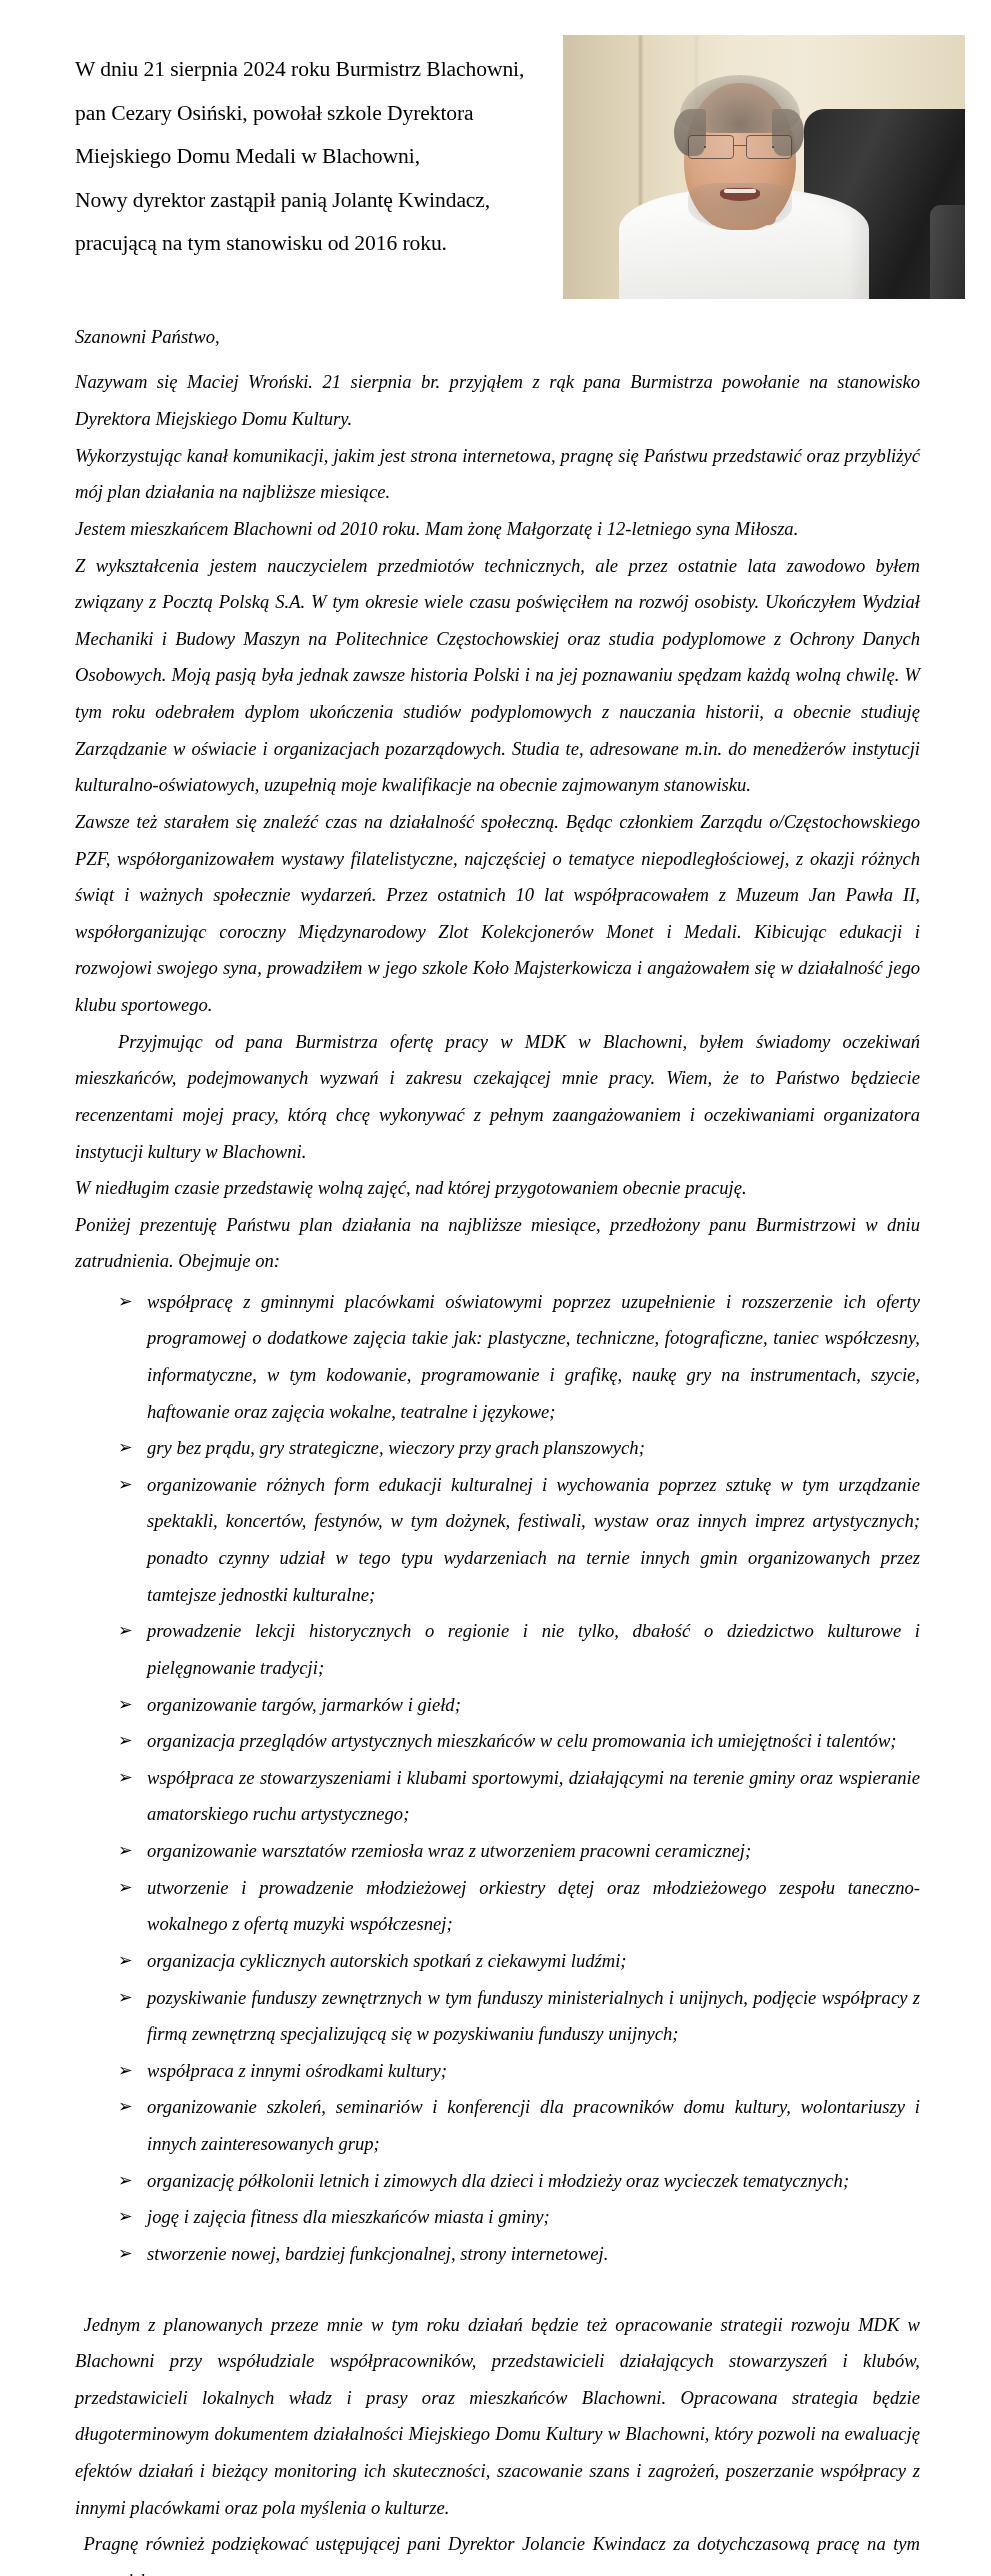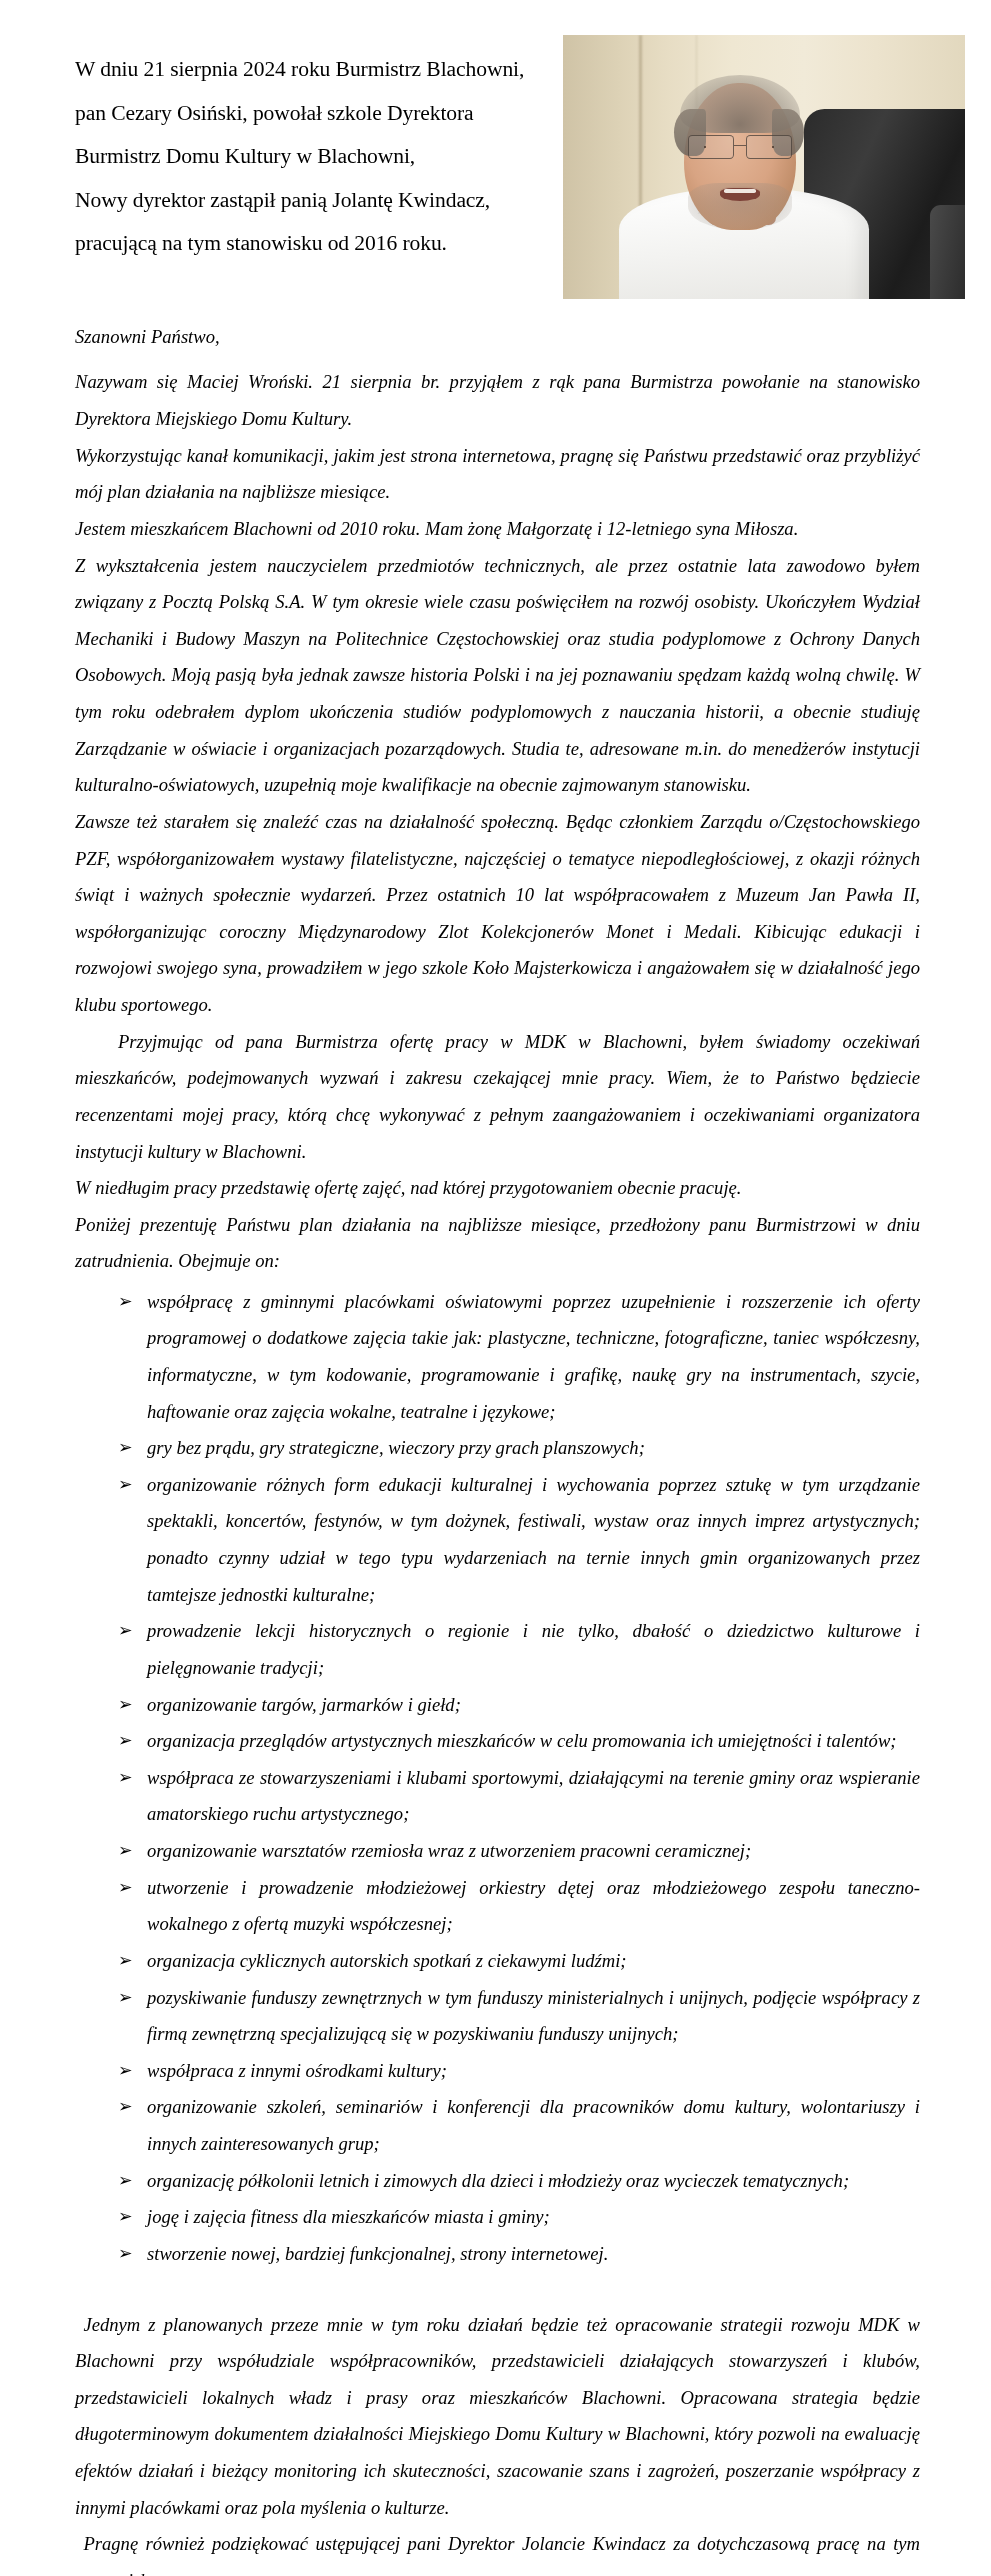--- a/index.html
+++ b/index.html
@@ -195,21 +195,21 @@
 </head>
 <body>
 
 <div class="page">
 
   <div class="header-block">
 
     <div class="intro">
       <div class="intro-line">W dniu 21 sierpnia 2024 roku Burmistrz Blachowni,</div>
       <div class="intro-line">pan Cezary Osiński, powołał szkole Dyrektora</div>
-      <div class="intro-line">Burmistrz Domu Kultury w Blachowni,</div>
+      <div class="intro-line">Miejskiego Domu Medali w Blachowni,</div>
       <div class="intro-line">Nowy dyrektor zastąpił panią Jolantę Kwindacz,</div>
       <div class="intro-line">pracującą na tym stanowisku od 2016 roku.</div>
     </div>
 
     <div class="portrait-wrap">
       <div class="portrait">
         <div class="wall-seam"></div>
         <div class="wall-seam2"></div>
         <div class="chair">
           <div class="chair-fold"></div>
@@ -241,21 +241,21 @@
 
     <p class="para tight">Szanowni Państwo,</p>
     <div class="spacer-sm"></div>
 
     <p class="para">Nazywam się Maciej Wroński. 21 sierpnia br. przyjąłem z rąk pana Burmistrza powołanie na stanowisko Dyrektora Miejskiego Domu Kultury.</p>
     <p class="para">Wykorzystując kanał komunikacji, jakim jest strona internetowa, pragnę się Państwu przedstawić oraz  przybliżyć mój plan działania na najbliższe miesiące.</p>
     <p class="para tight">Jestem mieszkańcem Blachowni od 2010 roku. Mam żonę Małgorzatę i 12-letniego syna Miłosza.</p>
     <p class="para">Z wykształcenia jestem nauczycielem przedmiotów technicznych, ale przez ostatnie lata zawodowo byłem związany z Pocztą Polską S.A. W tym okresie wiele czasu poświęciłem na rozwój osobisty. Ukończyłem Wydział Mechaniki i Budowy Maszyn na Politechnice Częstochowskiej oraz studia podyplomowe z Ochrony Danych Osobowych. Moją pasją była jednak zawsze historia Polski i na jej poznawaniu spędzam każdą wolną chwilę. W tym roku odebrałem dyplom ukończenia studiów podyplomowych z nauczania historii, a obecnie studiuję Zarządzanie w oświacie i organizacjach pozarządowych. Studia te, adresowane m.in. do menedżerów instytucji kulturalno-oświatowych, uzupełnią moje kwalifikacje na obecnie zajmowanym stanowisku.</p>
     <p class="para">Zawsze też starałem się znaleźć czas na działalność społeczną. Będąc członkiem Zarządu o/Częstochowskiego PZF, współorganizowałem wystawy filatelistyczne, najczęściej o tematyce niepodległościowej, z okazji różnych świąt i ważnych społecznie wydarzeń. Przez ostatnich 10 lat współpracowałem z Muzeum Jan Pawła II, współorganizując coroczny Międzynarodowy Zlot Kolekcjonerów Monet i Medali. Kibicując edukacji i rozwojowi swojego syna, prowadziłem w jego szkole Koło Majsterkowicza i angażowałem się w działalność jego klubu sportowego.</p>
     <p class="para indent">Przyjmując od pana Burmistrza ofertę pracy w MDK w Blachowni, byłem świadomy oczekiwań mieszkańców, podejmowanych wyzwań i zakresu czekającej mnie pracy. Wiem, że to Państwo będziecie recenzentami mojej pracy, którą chcę wykonywać z pełnym zaangażowaniem i oczekiwaniami organizatora instytucji kultury w Blachowni.</p>
-    <p class="para tight">W niedługim pracy przedstawię ofertę zajęć, nad której przygotowaniem obecnie pracuję.</p>
+    <p class="para tight">W niedługim czasie przedstawię wolną zajęć, nad której przygotowaniem obecnie pracuję.</p>
     <p class="para">Poniżej prezentuję Państwu plan działania na najbliższe miesiące, przedłożony panu Burmistrzowi w dniu zatrudnienia. Obejmuje on:</p>
 
     <ul class="plan-list">
       <li>
         <span class="bullet-glyph">➢</span>
         <span>współpracę z gminnymi placówkami oświatowymi poprzez uzupełnienie i rozszerzenie ich oferty programowej o dodatkowe zajęcia takie jak: plastyczne, techniczne, fotograficzne, taniec współczesny, informatyczne, w tym kodowanie, programowanie i grafikę, naukę gry na instrumentach, szycie, haftowanie oraz zajęcia wokalne, teatralne i językowe;</span>
       </li>
       <li>
         <span class="bullet-glyph">➢</span>
         <span>gry bez prądu, gry strategiczne, wieczory przy grach planszowych;</span>

